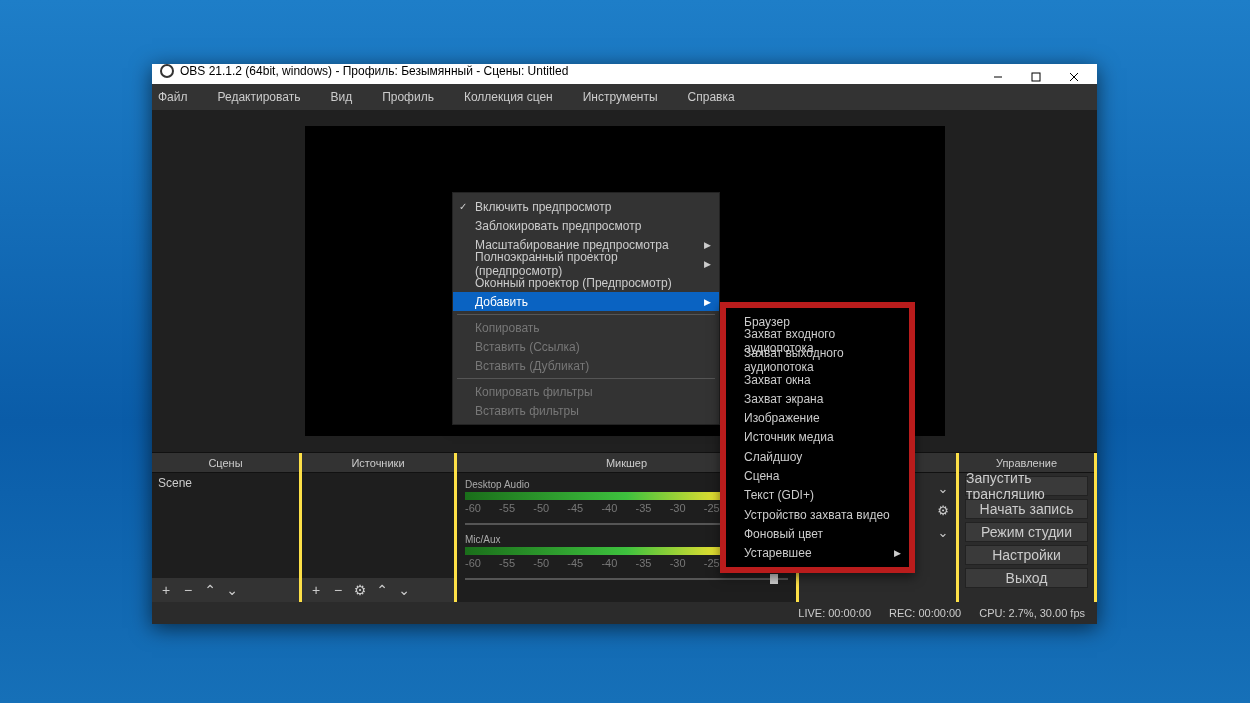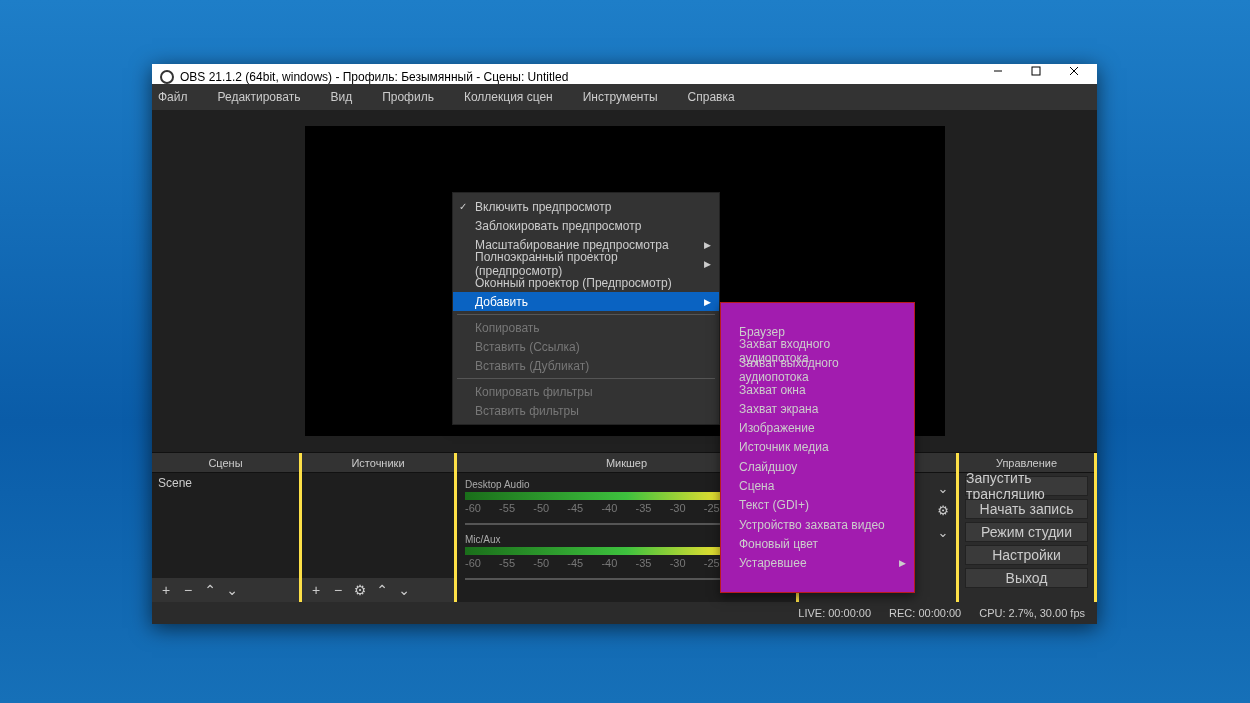--- a/index.html
+++ b/index.html
@@ -1,18 +1,18 @@
 <!DOCTYPE html>
 <html><head>
 <meta charset="utf-8">
 <style>
 * { margin: 0; padding: 0; box-sizing: border-box; font-family: "Segoe UI", Tahoma, sans-serif; }
 body { background: linear-gradient(to bottom, #1e7ec8, #0a5ca8 60%, #1670b8); height: 703px; width: 1250px; overflow: hidden; position: relative; }
 .window { position: absolute; left: 152px; top: 64px; width: 945px; height: 560px; background: #2b2b2b; box-shadow: 0 4px 20px rgba(0,0,0,0.6); display: flex; flex-direction: column; }
-.titlebar { height: 20px; background: #fff; color: #000; display: flex; align-items: flex-end; padding: 0 4px 0 8px; font-size: 12px; }
+.titlebar { height: 20px; background: #fff; color: #000; display: flex; align-items: flex-start; padding: 0 4px 0 8px; font-size: 12px; }
 .titlebar .icon-circle { width: 14px; height: 14px; border-radius: 50%; border: 2px solid #333; margin-right: 6px; }
 .titlebar .title { flex: 1; }
 .win-btns { display: flex; }
 .win-btn { width: 38px; height: 26px; display: flex; align-items: center; justify-content: center; cursor: pointer; }
 .menubar { height: 26px; background: #333; display: flex; align-items: center; padding: 0 6px; font-size: 12px; color: #ccc; gap: 30px; }
 .menubar span { cursor: pointer; }
 .preview-area { flex: 1; background: #202020; display: flex; align-items: center; justify-content: center; position: relative; padding: 14px 0; }
 .preview-canvas { width: 640px; height: 310px; background: #000; border: 1px solid #000; }
 .panels { height: 150px; background: #333; display: flex; border-top: 1px solid #111; }
 .panel { display: flex; flex-direction: column; border-right: 3px solid #fde047; background: #2b2b2b; }
@@ -38,21 +38,21 @@
 .mx-slider .handle { position:absolute; right:10px; top:-1px; width:8px; height:10px; background:#ccc; }
 
 .ctxmenu { position: absolute; width: 268px; background: #333; border: 1px solid #222; color: #ccc; font-size: 12px; padding: 4px 0; box-shadow: 0 4px 10px rgba(0,0,0,0.5); }
 .ctx-item { height: 19px; padding: 0 22px; display: flex; align-items: center; cursor: pointer; position: relative; }
 .ctx-item.disabled { color: #777; cursor: default; }
 .ctx-item .check { position: absolute; left: 6px; font-size: 10px; }
 .ctx-item .arrow { position: absolute; right: 8px; font-size: 9px; }
 .ctx-item.highlight { background: #0a63c2; color: #fff; }
 .ctx-sep { height: 1px; background: #555; margin: 3px 4px; }
 
-.submenu { position: absolute; width: 195px; background: #a21caf; border: 1px solid #b91c1c; color: #ccc; font-size: 12px; padding: 19px 0; box-shadow: 0 4px 10px rgba(0,0,0,0.5); }
+.submenu { position: absolute; width: 195px; background: #000000; border: 6px solid #b91c1c; color: #ccc; font-size: 12px; padding: 4px 0; box-shadow: 0 4px 10px rgba(0,0,0,0.5); }
 .sub-item { height: 19.3px; padding: 0 18px; display: flex; align-items: center; cursor: pointer; position: relative; }
 .sub-item .arrow { position: absolute; right: 8px; font-size: 9px; }
 
 .trans .panel-body { background: #2b2b2b; padding: 6px 4px; display:flex; flex-direction:column; gap:4px;}
 .gear-row { display:flex; justify-content:flex-end; gap:4px;}
 .gear-icon { width:18px; height:18px; display:flex; align-items:center; justify-content:center; color:#ccc; font-size:13px;}
 </style>
 </head>
 <body>
 

